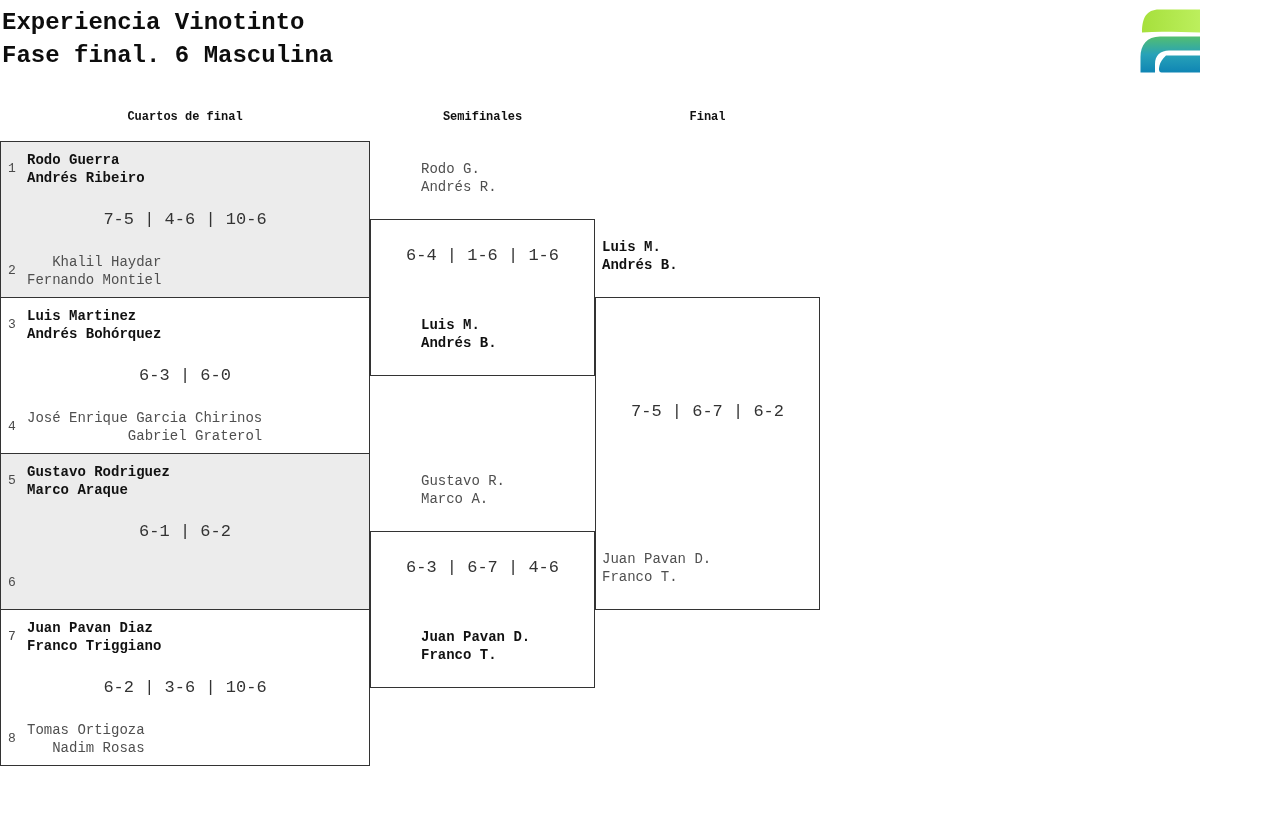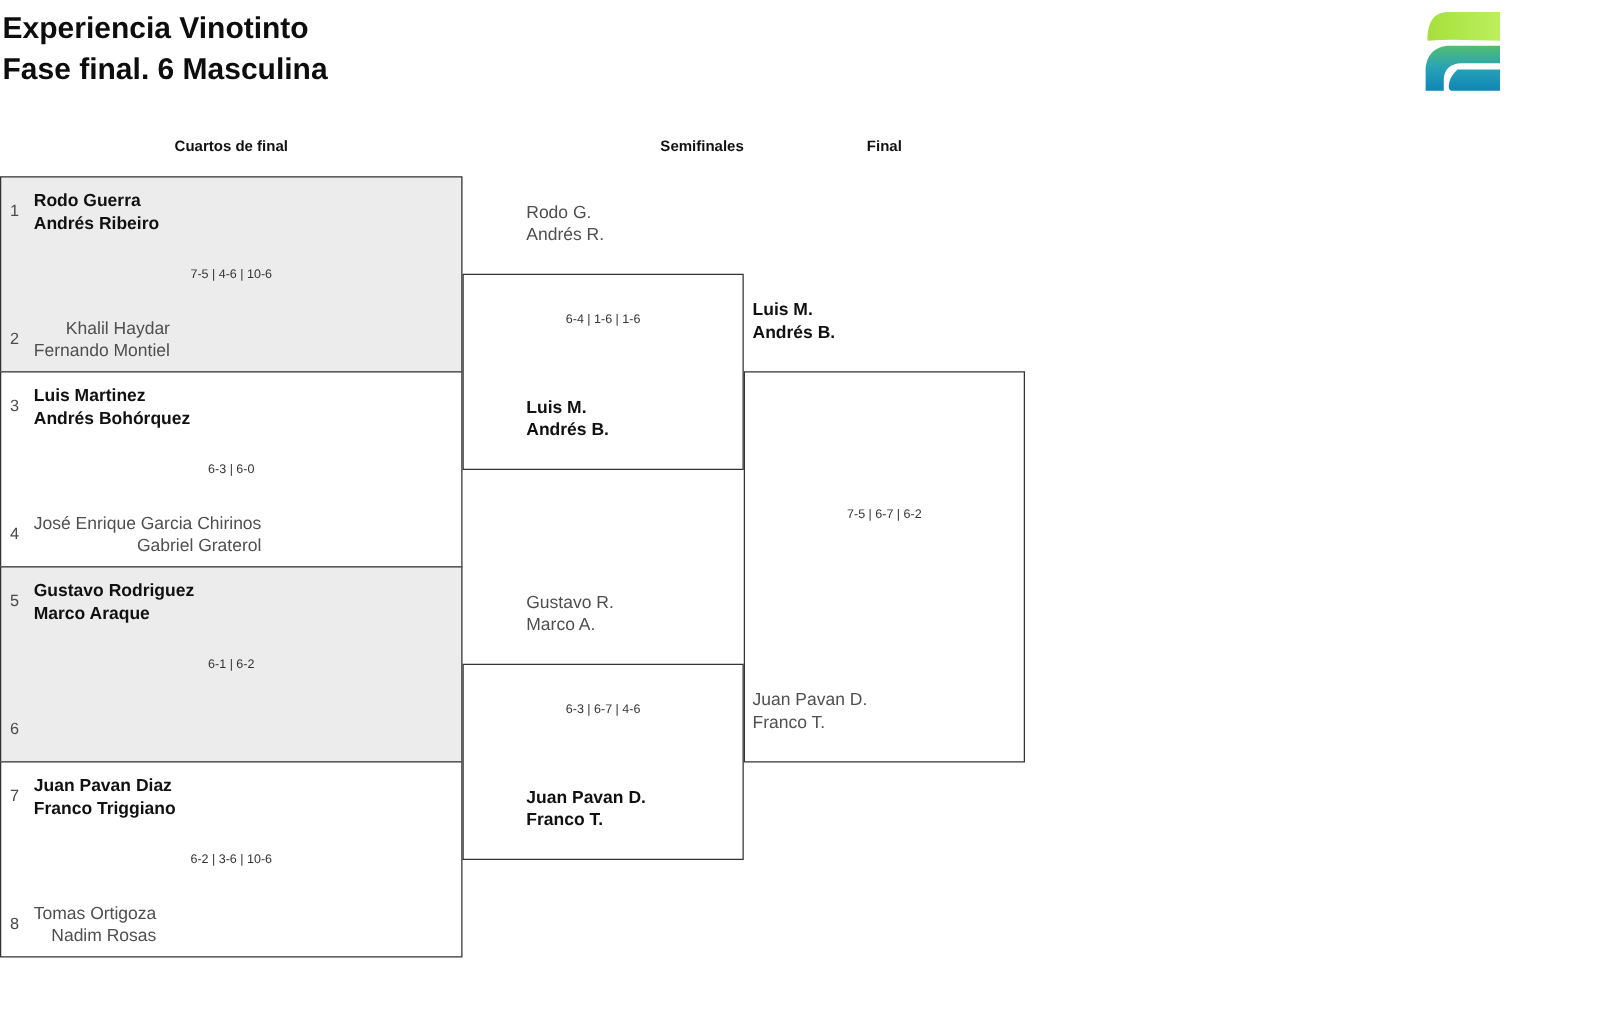--- a/index.html
+++ b/index.html
@@ -1,21 +1,21 @@
 <!DOCTYPE html>
 <html><head>
 <meta charset="utf-8">
 <style>
   html, body { margin: 0; padding: 0; background: #ffffff; }
   .page {
     position: relative;
     width: 1280px;
     height: 817px;
     background: #ffffff;
-    font-family: Liberation Sans, sans-serif;
+    font-family: Liberation Mono, monospace;
     overflow: hidden;
   }
   .title {
     position: absolute;
     left: 2px;
     top: 6px;
     font-size: 24px;
     font-weight: 700;
     color: #0d0d0d;
     line-height: 33px;
@@ -31,21 +31,21 @@
   }
   .round-header {
     position: absolute;
     top: 110px;
     text-align: center;
     font-size: 12px;
     font-weight: 700;
     color: #111111;
   }
   .rh-qf { left: 0; width: 370px; }
-  .rh-sf { left: 370px; width: 225px; text-align: right; }
+  .rh-sf { left: 370px; width: 225px; }
   .rh-f  { left: 595px; width: 225px; }
 
   .qf-box {
     position: absolute;
     left: 0;
     width: 370px;
     height: 157px;
     border: 1px solid #333333;
     box-sizing: border-box;
     background: #ffffff;
@@ -77,21 +77,21 @@
     font-size: 14px;
     line-height: 18px;
     color: #4f4f4f;
     white-space: nowrap;
   }
   .team.winner { color: #111111; font-weight: 700; }
   .team-a { position: absolute; left: 26px; top: 9px; }
   .team-b { position: absolute; left: 26px; top: 111px; text-align: right; }
 
   .score {
-    font-size: 10px;
+    font-size: 17px;
     color: #333333;
     text-align: center;
     line-height: 16px;
     white-space: nowrap;
   }
   .qf-score { position: absolute; left: 0; right: 0; top: 70px; }
 
   .abs-team  { position: absolute; left: 377px; margin-left: 44px; }
   .fin-team  { position: absolute; left: 602px; }
   .sf-score  { position: absolute; left: 370px; width: 225px; }

